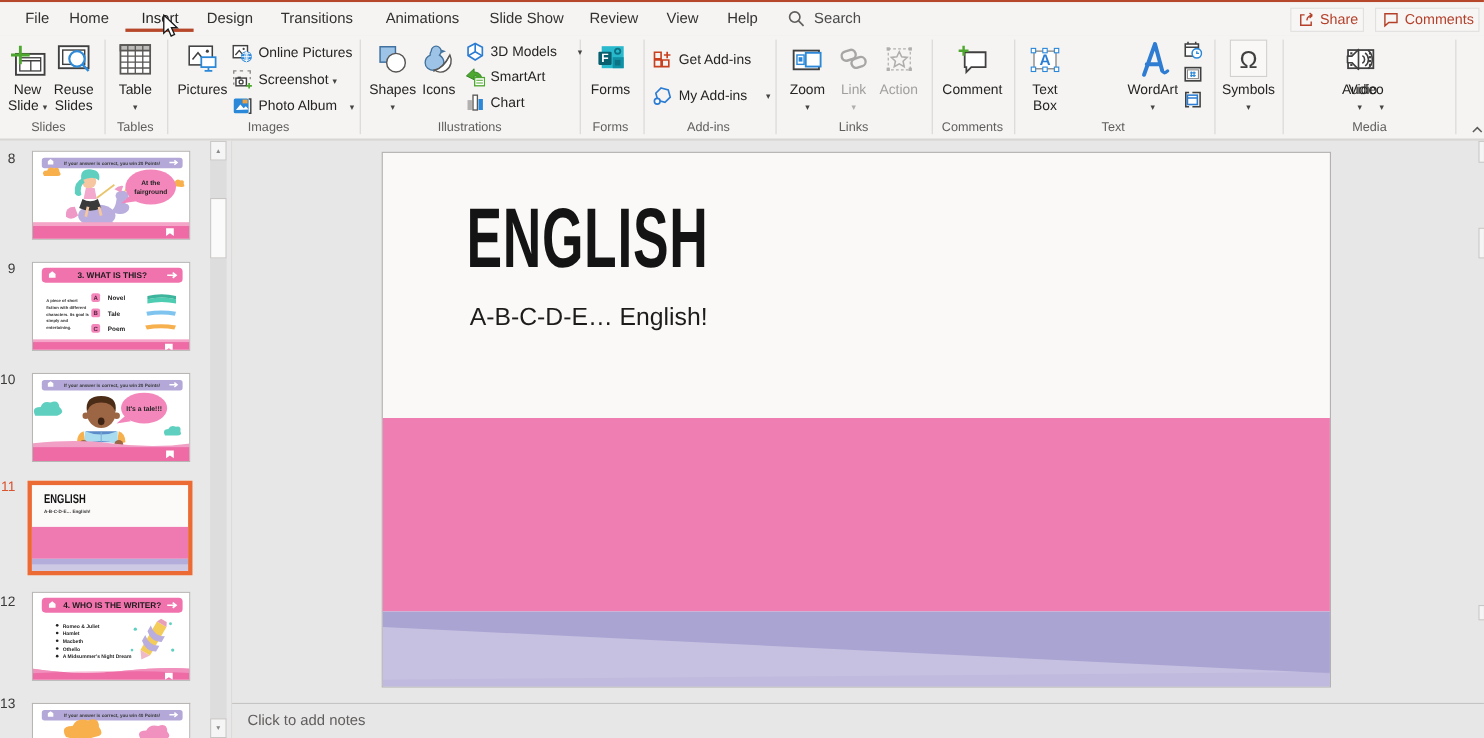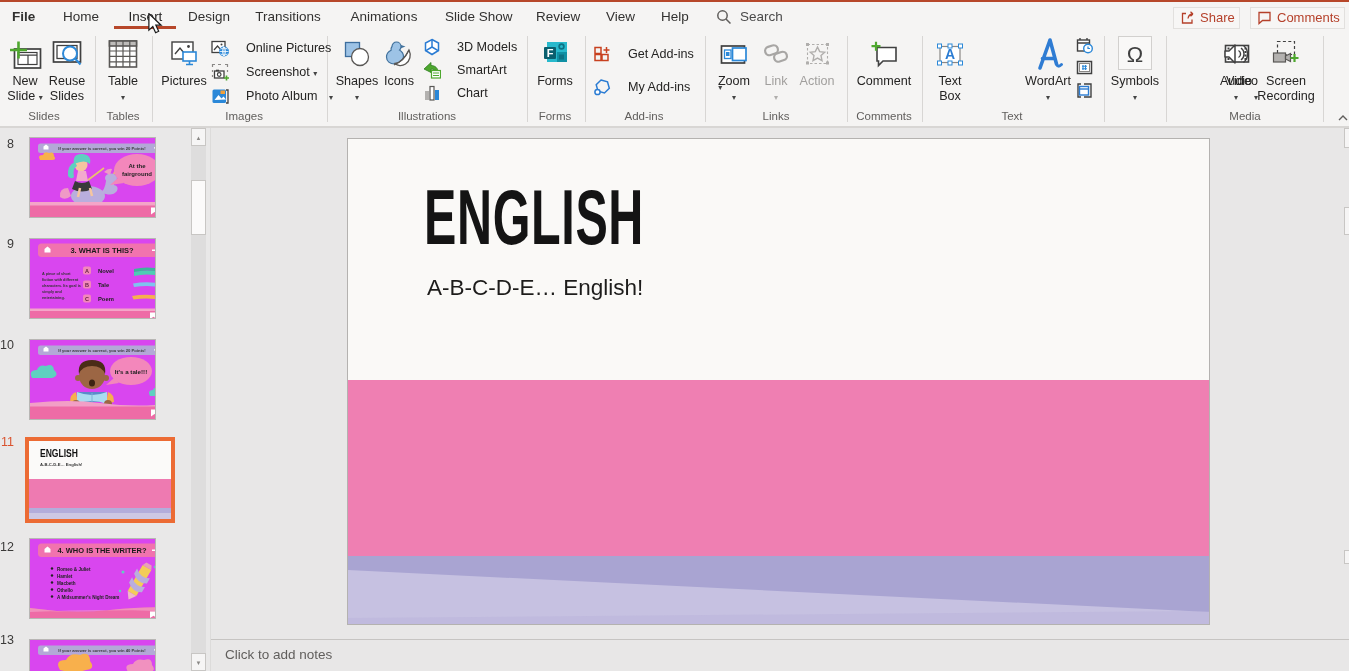--- a/index.html
+++ b/index.html
@@ -15,28 +15,28 @@
 .mbtn { position:absolute; top:5px; height:22px; border:1px solid #e2e0de; background:#f7f6f5; color:#b5402a; font-size:13px; line-height:20px; padding:0 6px; white-space:nowrap; overflow:hidden; }
 
 #ribbon { position:absolute; left:0; top:32px; width:1349px; height:94px; background:#f5f4f3; }
 #ribbonline { position:absolute; left:0; top:126px; width:1349px; height:2px; background:#d8d6d4; }
 .gsep { position:absolute; top:4px; width:1px; height:86px; background:#d8d6d4; }
 .glabel { position:absolute; top:78px; font-size:11.5px; color:#605e5c; text-align:center; white-space:nowrap; }
 .bigbtn { position:absolute; top:2px; text-align:center; font-size:12.6px; color:#252423; }
 .bigbtn .ic { height:40px; display:flex; align-items:center; justify-content:center; }
 .bigbtn .t { line-height:14.5px; white-space:nowrap; }
 .gray { color:#a19f9d; }
-.rowbtn { position:absolute; height:22px; font-size:12.6px; color:#252423; white-space:nowrap; display:flex; align-items:center; gap:16px; }
+.rowbtn { position:absolute; height:22px; font-size:12.6px; color:#252423; white-space:nowrap; display:flex; align-items:center; gap:5px; }
 .drop { font-size:8px; color:#444; }
 
 #content { position:absolute; left:0; top:128px; width:1349px; height:543px; background:#e8e7e7; }
 
 #panel { position:absolute; left:0; top:0; width:210px; height:543px; background:#e9e8e8; }
 .snum { position:absolute; left:0; width:14px; text-align:right; font-size:12.5px; color:#3b3a39; }
-.thumb { position:absolute; left:29px; width:127px; height:81px; background:#d946ef; border:1px solid #b8b6b4; overflow:hidden; }
+.thumb { position:absolute; left:29px; width:144px; height:81px; background:#ffffff; border:1px solid #b8b6b4; overflow:hidden; }
 #panelsb { position:absolute; left:191px; top:0; width:15px; height:543px; background:#dedddd; }
 .sbbtn { position:absolute; left:0; width:15px; background:#f6f5f5; border:1px solid #c8c6c4; color:#8a8886; font-size:6px; text-align:center; }
 #panelthumb { position:absolute; left:0px; top:52px; width:15px; height:55px; background:#fbfafa; border:1px solid #c8c6c4; }
 
 #vline { position:absolute; left:210px; top:0; width:1px; height:543px; background:#dcdbda; }
 #slide { position:absolute; left:348px; top:11px; width:861px; height:485px; background:#faf9f7; outline:1px solid #b4b2b0; }
 #notesline { position:absolute; left:211px; top:511px; width:1138px; height:1px; background:#c6c4c2; }
 #notestext { position:absolute; left:225px; top:519px; font-size:13.5px; color:#605e5c; }
 
 .rsb { position:absolute; background:#f6f5f5; border:1px solid #c8c6c4; }
@@ -45,21 +45,21 @@
 #ssub { position:absolute; left:79px; top:136px; font-size:22.5px; color:#1d1c1b; letter-spacing:0px; }
 #pinkband { position:absolute; left:0; top:241px; width:861px; height:176px; background:#ef7fb2; }
 #purpleband { position:absolute; left:0; top:417px; width:861px; height:68px; background:#c5c0e0; }
 #purpleband svg { position:absolute; left:0; top:0; }
 </style>
 </head>
 <body>
 <div id="app">
   <div id="topline"></div>
   <div id="menubar">
-    <div class="tab" style="left:12px;width:20px;font-weight:bold;">File</div>
+    <div class="tab" style="left:23px;width:20px;">File</div>
     <div class="tab" style="left:63px;width:36px;">Home</div>
     <div class="tab sel" style="left:127px;width:37px;">Insert</div>
     <div class="tab" style="left:188px;width:42px;">Design</div>
     <div class="tab" style="left:253px;width:70px;">Transitions</div>
     <div class="tab" style="left:350px;width:68px;">Animations</div>
     <div class="tab" style="left:445px;width:66px;white-space:nowrap;">Slide Show</div>
     <div class="tab" style="left:536px;width:44px;">Review</div>
     <div class="tab" style="left:606px;width:29px;">View</div>
     <div class="tab" style="left:661px;width:28px;">Help</div>
     <div id="searchbox"><svg style="position:absolute;left:-24px;top:7px;" width="16" height="16" viewBox="0 0 16 16">
@@ -384,32 +384,20 @@
       <div class="ic">
           <svg width="28" height="26" viewBox="0 0 28 26">
         <path d="M3,10 h4 l6,-6 v18 l-6,-6 h-4 z" fill="#fff" stroke="#404040" stroke-width="1.5" stroke-linejoin="round"></path>
         <path d="M16.5,9.5 a4,4 0 0 1 0,7" fill="none" stroke="#404040" stroke-width="1.4"></path>
         <path d="M19,7 a7.5,7.5 0 0 1 0,12" fill="none" stroke="#404040" stroke-width="1.4"></path>
         <path d="M21.5,4.5 a11,11 0 0 1 0,17" fill="none" stroke="#404040" stroke-width="1.4"></path>
       </svg>
         </div>
       <div class="t">Audio</div>
         <div class="t"><span class="drop">▾</span></div>
-    </div>
-    <div class="bigbtn" style="left:1256px;width:60px;">
-      <div class="ic">
-          <svg width="28" height="28" viewBox="0 0 28 28">
-        <rect x="5.5" y="1.5" width="17" height="13" fill="none" stroke="#404040" stroke-width="1.2" stroke-dasharray="3,2.4"></rect>
-        <rect x="1.5" y="13" width="12" height="9" fill="#b3b1af" stroke="#595755" stroke-width="1.2"></rect>
-        <path d="M13.5,16 l5,-2.5 v8 l-5,-2.5 z" fill="#b3b1af" stroke="#595755" stroke-width="1.2"></path>
-        <path d="M22.5,14 v8 M18.5,18 h8" stroke="#4ea72e" stroke-width="2.2"></path>
-      </svg>
-        </div>
-      <div class="t">Screen</div>
-        <div class="t">Recording</div>
     </div>
     <svg style="position:absolute;left:1338px;top:82px;" width="10" height="8" viewBox="0 0 10 8">
         <path d="M1,6 L5,2 L9,6" fill="none" stroke="#605e5c" stroke-width="1.4"></path>
       </svg>
   </div>
   <div id="ribbonline"></div>
   <div id="content">
     <div id="panel">
       <div class="snum" style="top:9px;">8</div>
       <div class="thumb" style="top:9px;"><svg width="144" height="81" viewBox="0 0 144 81">

